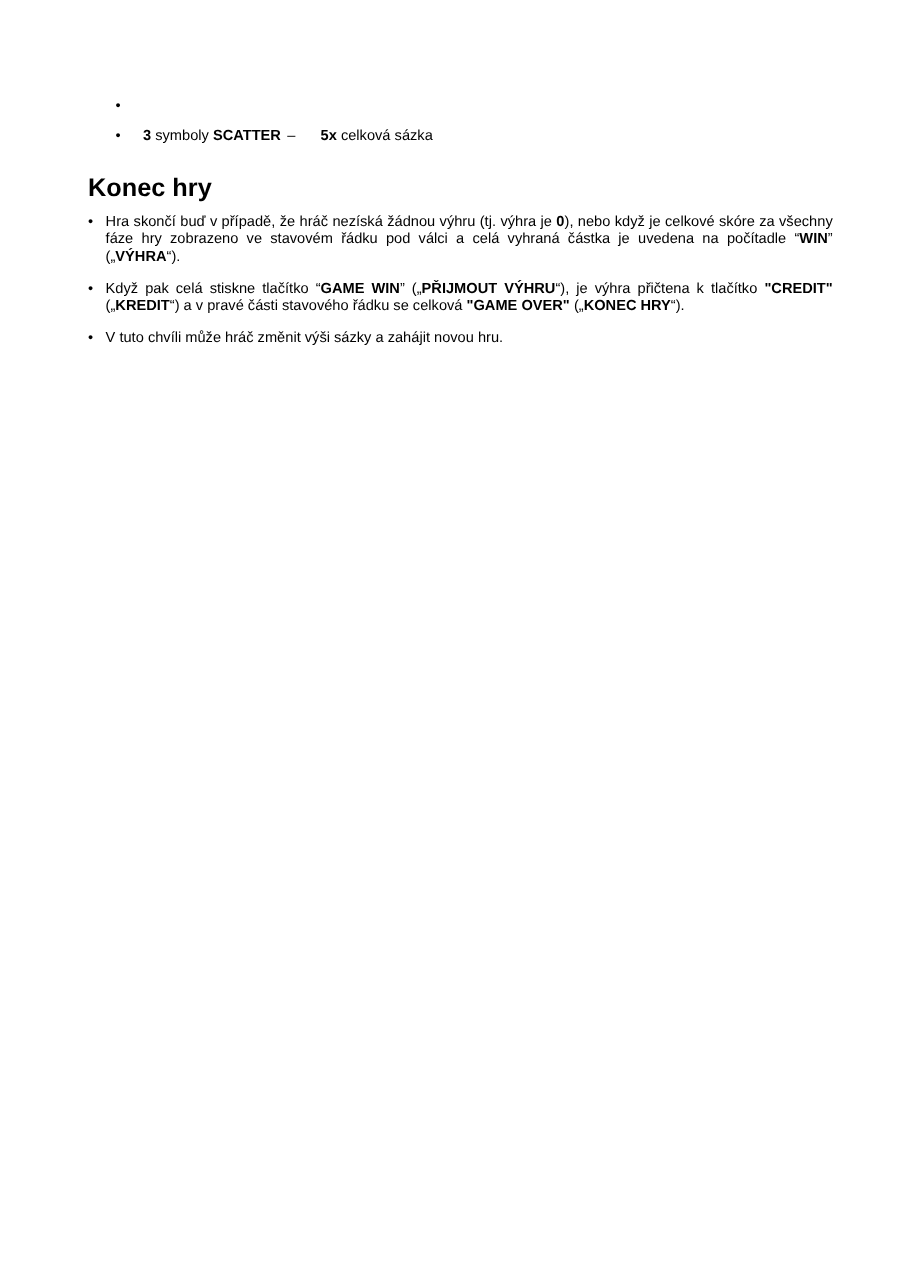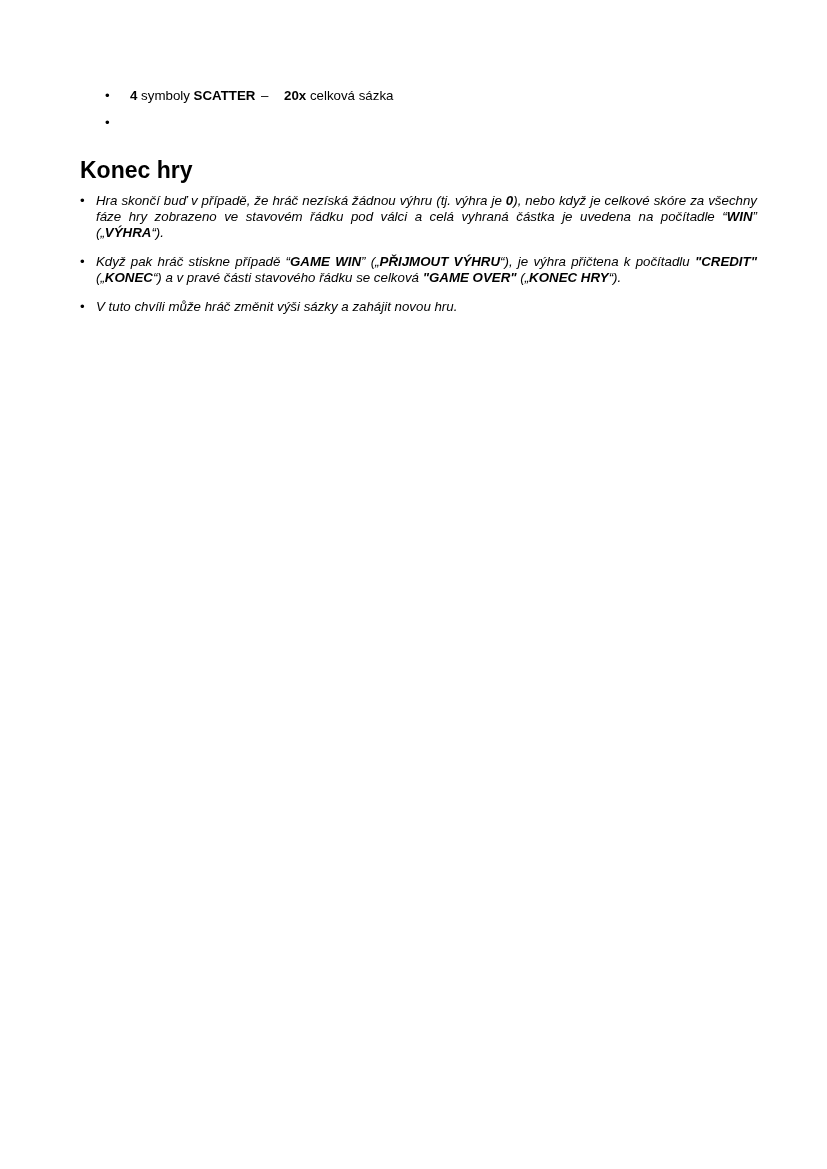--- a/index.html
+++ b/index.html
@@ -64,48 +64,47 @@
     display: flex;
     margin-bottom: 13px;
   }
   .body-list .bullet {
     width: 16px;
     flex: 0 0 16px;
   }
   .para {
     flex: 1;
     text-align: justify;
-    font-style: italic;
   }
 </style>
 </head>
 <body>
 
 <div class="page">
 
   <ul class="scatter-list">
     <li>
       <span class="bullet">•</span>
-      <span class="li-text"><b>4</b> <span>symboly</span> <b>SCATTER</b> <span class="dash">–</span> <b class="mult">20x</b> <span>celková sázka</span></span>
     </li>
     <li>
       <span class="bullet">•</span>
+      <span class="li-text"><b>3</b> <span>symboly</span> <b>SCATTER</b> <span class="dash">–</span> <b class="mult">5x</b> <span>celková sázka</span></span>
     </li>
   </ul>
 
   <h1 class="section-heading">Konec hry</h1>
 
   <ul class="body-list">
     <li>
       <span class="bullet">•</span>
       <div class="para"><span>Hra skončí buď v případě, že hráč nezíská žádnou výhru (tj. výhra je </span><b>0</b><span>), nebo když je celkové skóre za všechny fáze hry zobrazeno ve stavovém řádku pod válci a celá vyhraná částka je uvedena na počítadle “</span><b>WIN</b><span>” („</span><b>VÝHRA</b><span>“).</span></div>
     </li>
     <li>
       <span class="bullet">•</span>
-      <div class="para"><span>Když pak hráč stiskne případě “</span><b>GAME WIN</b><span>” („</span><b>PŘIJMOUT VÝHRU</b><span>“), je výhra přičtena k počítadlu </span><b>"CREDIT"</b><span> („</span><b>KONEC</b><span>“) a v pravé části stavového řádku se celková </span><b>"GAME OVER"</b><span> („</span><b>KONEC HRY</b><span>“).</span></div>
+      <div class="para"><span>Když pak celá stiskne tlačítko “</span><b>GAME WIN</b><span>” („</span><b>PŘIJMOUT VÝHRU</b><span>“), je výhra přičtena k tlačítko </span><b>"CREDIT"</b><span> („</span><b>KREDIT</b><span>“) a v pravé části stavového řádku se celková </span><b>"GAME OVER"</b><span> („</span><b>KONEC HRY</b><span>“).</span></div>
     </li>
     <li>
       <span class="bullet">•</span>
       <div class="para"><span>V tuto chvíli může hráč změnit výši sázky a zahájit novou hru.</span></div>
     </li>
   </ul>
 
 </div>
 
 </body></html>

